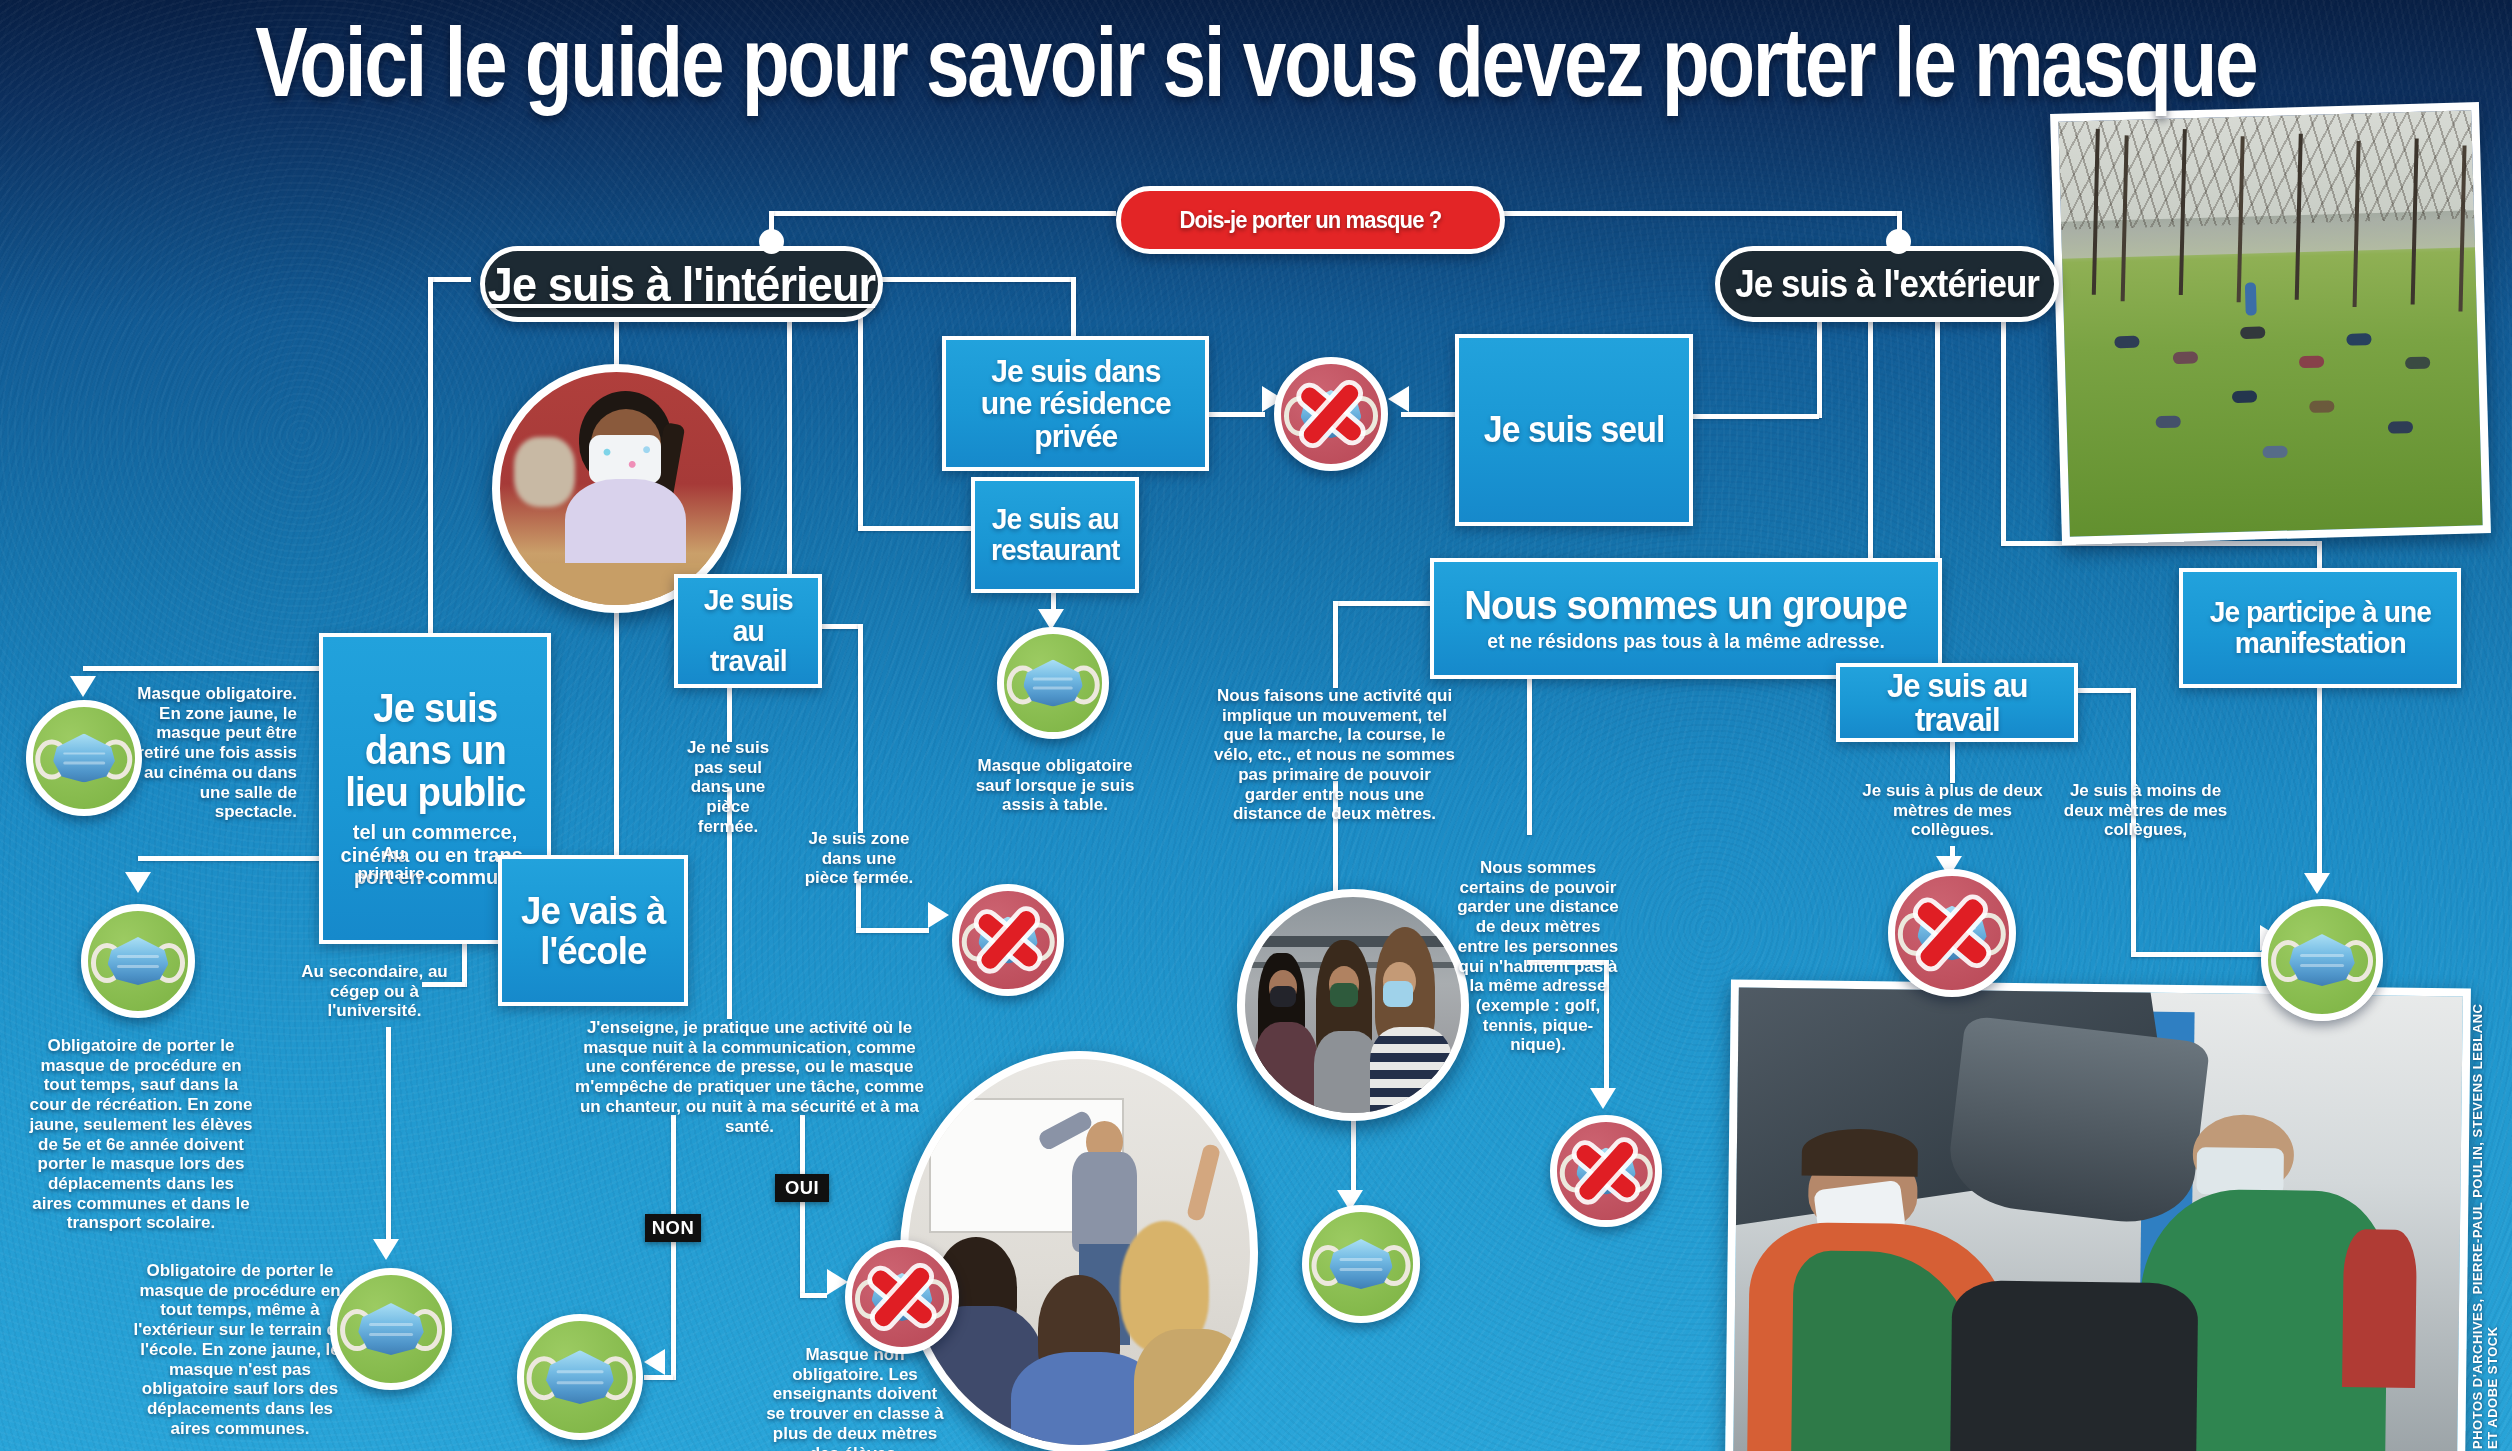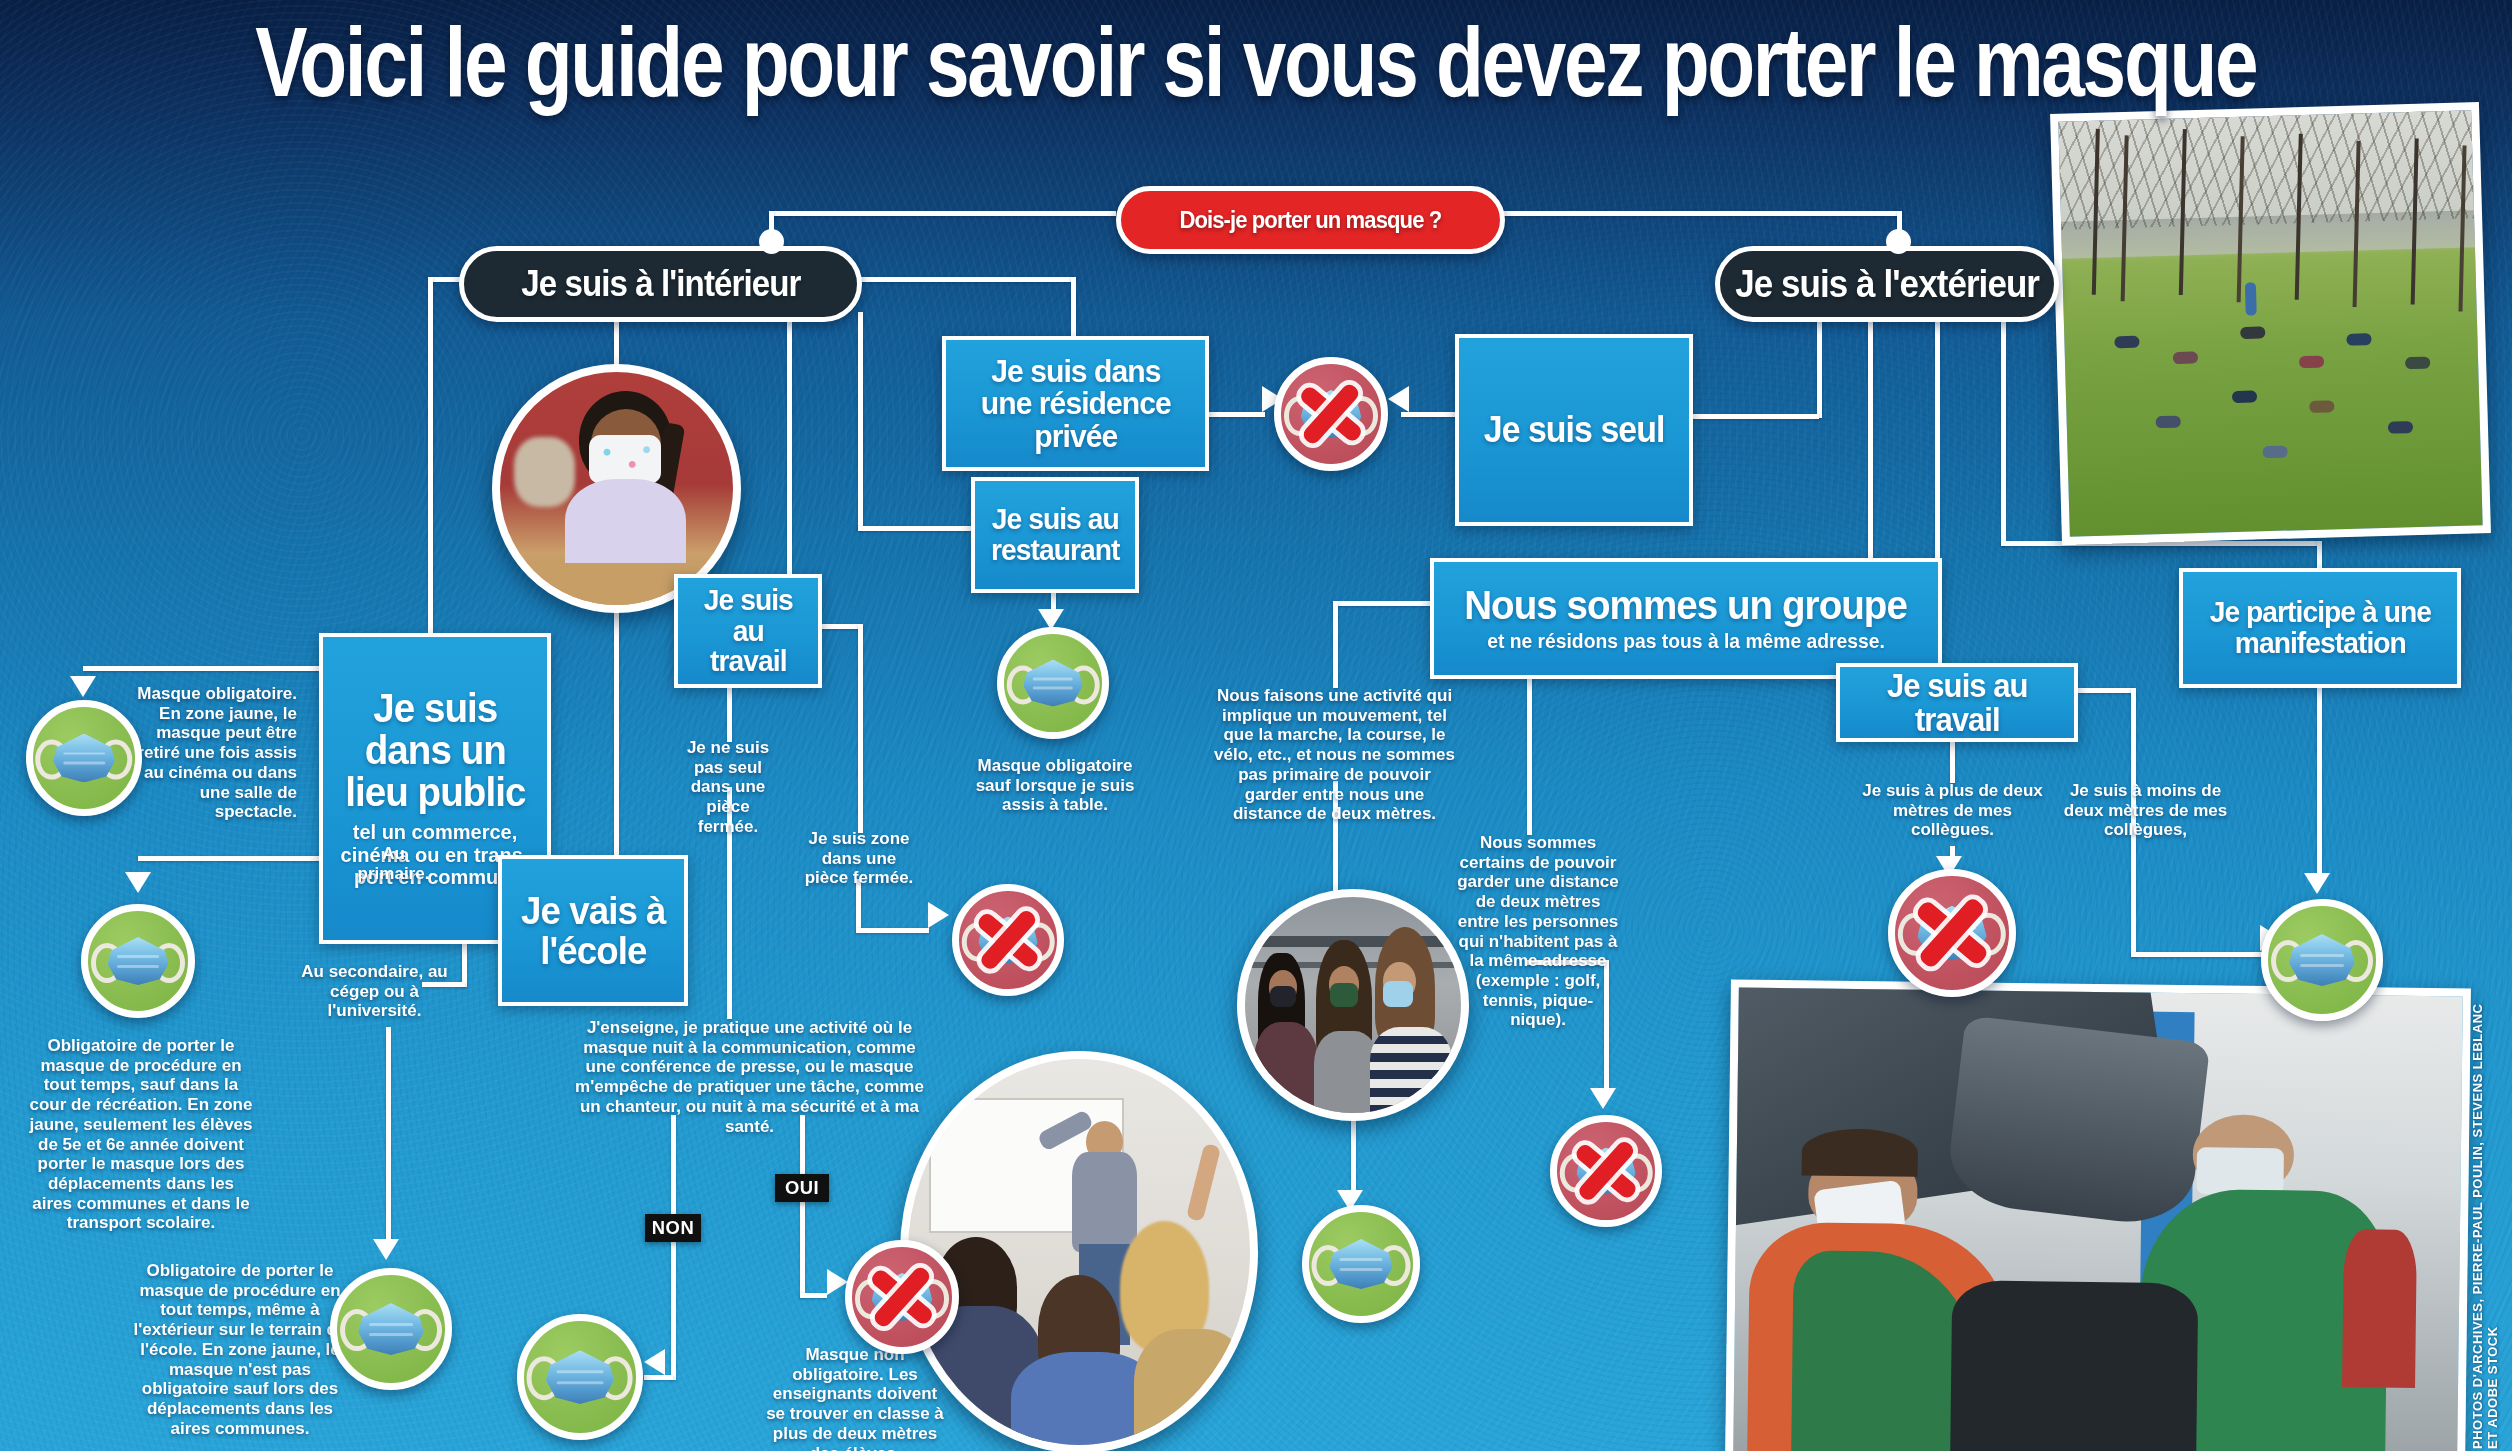--- a/index.html
+++ b/index.html
@@ -70,21 +70,21 @@
 <body>
 
 <div class="abs title">
   <span>Voici le guide pour savoir si vous devez porter le masque</span>
 </div>
 
 <div class="abs rootpill" style="left:1116px;top:186px;width:379px;height:58px;font-size:24px;">
   <span class="pilltext">Dois-je porter un masque ?</span>
 </div>
 
-<div class="abs darkpill" style="left:459px;top:246px;width:393px;height:66px;font-size:36px;">
+<div class="abs darkpill" style="left:480px;top:246px;width:393px;height:66px;font-size:49px;text-decoration:underline;">
   <span class="pilltext">Je suis à l'intérieur</span>
 </div>
 <div class="abs darkpill" style="left:1715px;top:246px;width:334px;height:66px;font-size:38px;">
   <span class="pilltext">Je suis à l'extérieur</span>
 </div>
 
 <div class="abs bluebox" style="left:319px;top:633px;width:232px;height:311px;">
   <div class="bt" style="font-size:41px;">Je suis dans un lieu public</div>
   <div class="bs" style="font-size:20px;">tel un commerce, cinéma ou en trans­port en commun.</div>
 </div>
@@ -133,21 +133,21 @@
 <div class="abs ann" style="left:350px;top:844px;width:87px;">Au primaire.</div>
 <div class="abs ann" style="left:298px;top:962px;width:153px;">Au secondaire, au cégep ou à l'université.</div>
 <div class="abs ann" style="left:29px;top:1036px;width:224px;">Obligatoire de porter le masque de procédure en tout temps, sauf dans la cour de récréation. En zone jaune, seulement les élèves de 5e et 6e année doivent porter le masque lors des déplacements dans les aires communes et dans le transport scolaire.</div>
 <div class="abs ann" style="left:129px;top:1261px;width:222px;">Obligatoire de porter le masque de procédure en tout temps, même à l'extérieur sur le terrain de l'école. En zone jaune, le masque n'est pas obligatoire sauf lors des déplacements dans les aires communes.</div>
 <div class="abs ann" style="left:674px;top:738px;width:108px;">Je ne suis pas seul dans une pièce fermée.</div>
 <div class="abs ann" style="left:800px;top:829px;width:118px;">Je suis zone dans une pièce fermée.</div>
 <div class="abs ann" style="left:568px;top:1018px;width:363px;">J'enseigne, je pratique une activité où le masque nuit à la communication, comme une conférence de presse, ou le masque m'empêche de pratiquer une tâche, comme un chanteur, ou nuit à ma sécurité et à ma santé.</div>
 <div class="abs ann" style="left:766px;top:1345px;width:178px;">Masque non obligatoire. Les enseignants doivent se trouver en classe à plus de deux mètres des élèves.</div>
 <div class="abs ann" style="left:972px;top:756px;width:166px;">Masque obligatoire sauf lorsque je suis assis à table.</div>
 <div class="abs ann" style="left:1210px;top:686px;width:249px;">Nous faisons une activité qui implique un mouvement, tel que la marche, la course, le vélo, etc., et nous ne sommes pas primaire de pouvoir garder entre nous une distance de deux mètres.</div>
-<div class="abs ann" style="left:1455px;top:833px;width:166px;">Nous sommes certains de pouvoir garder une distance de deux mètres entre les personnes qui n'habitent pas à la même adresse (exemple : golf, tennis, pique-nique).</div>
+<div class="abs ann" style="left:1455px;top:858px;width:166px;">Nous sommes certains de pouvoir garder une distance de deux mètres entre les personnes qui n'habitent pas à la même adresse (exemple : golf, tennis, pique-nique).</div>
 <div class="abs ann" style="left:1857px;top:781px;width:191px;">Je suis à plus de deux mètres de mes collègues.</div>
 <div class="abs ann" style="left:2050px;top:781px;width:191px;">Je suis à moins de deux mètres de mes collègues,</div>
 
 <div class="photo pc" style="left:492px;top:364px;width:249px;height:249px;background:linear-gradient(180deg,#b03f3c 0%,#a63a38 48%,#caa06a 78%,#b98c56 100%);">
   <div class="shape" style="left:6%;top:28%;width:26%;height:30%;background:#c8b9a4;border-radius:40%;filter:blur(1.9px);"></div>
   <div class="shape" style="left:34%;top:8%;width:40%;height:42%;background:#1e1712;border-radius:50% 50% 46% 46%;"></div>
   <div class="shape" style="left:66%;top:22%;width:9%;height:52%;background:#241a13;border-radius:7.7px;transform:rotate(10deg);"></div>
   <div class="shape" style="left:39%;top:16%;width:30%;height:30%;background:#8a5a3c;border-radius:50%;"></div>
   <div class="shape" style="left:38%;top:27%;width:31%;height:21%;border-radius:11.6px;background:radial-gradient(circle at 25% 35%,#7fd4e8 2.9px,transparent 3.9px),radial-gradient(circle at 60% 60%,#ef8fb8 2.9px,transparent 3.9px),radial-gradient(circle at 80% 30%,#9fd6f0 2.9px,transparent 3.9px),#f2f4f6;"></div>
   <div class="shape" style="left:28%;top:46%;width:52%;height:42%;background:#d9d2ec;border-radius:42% 42% 0 0;"></div>

